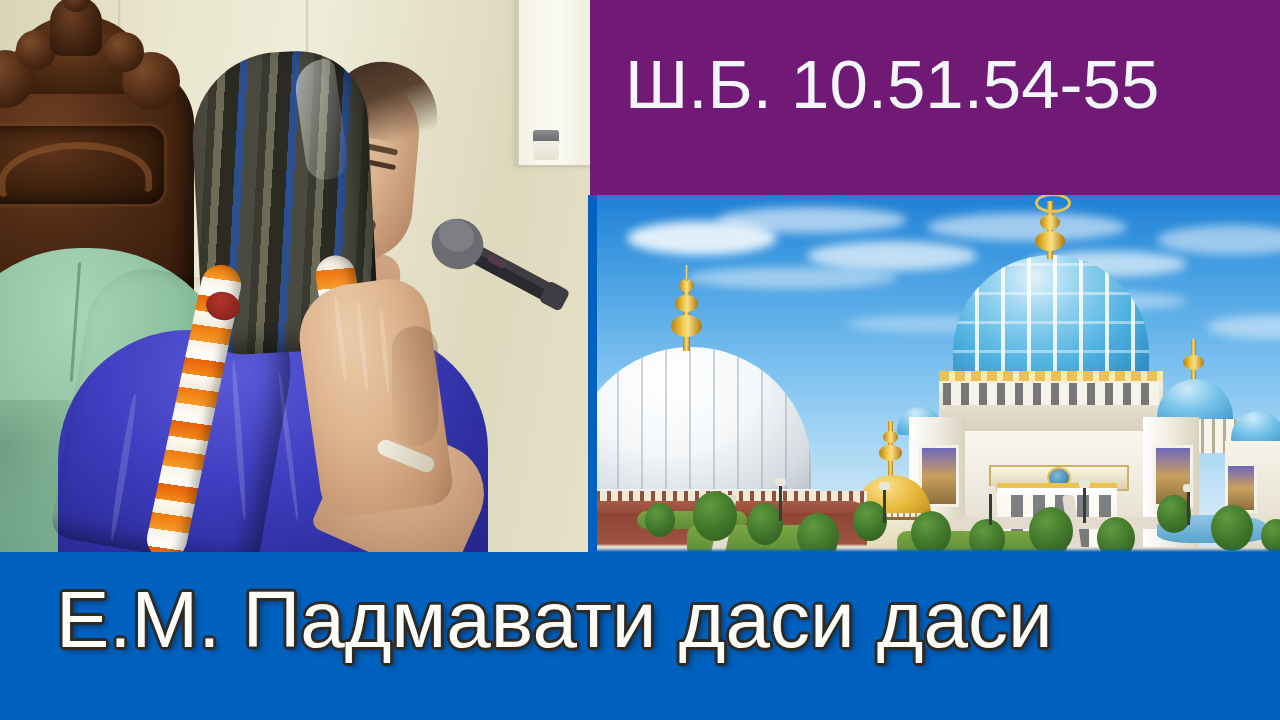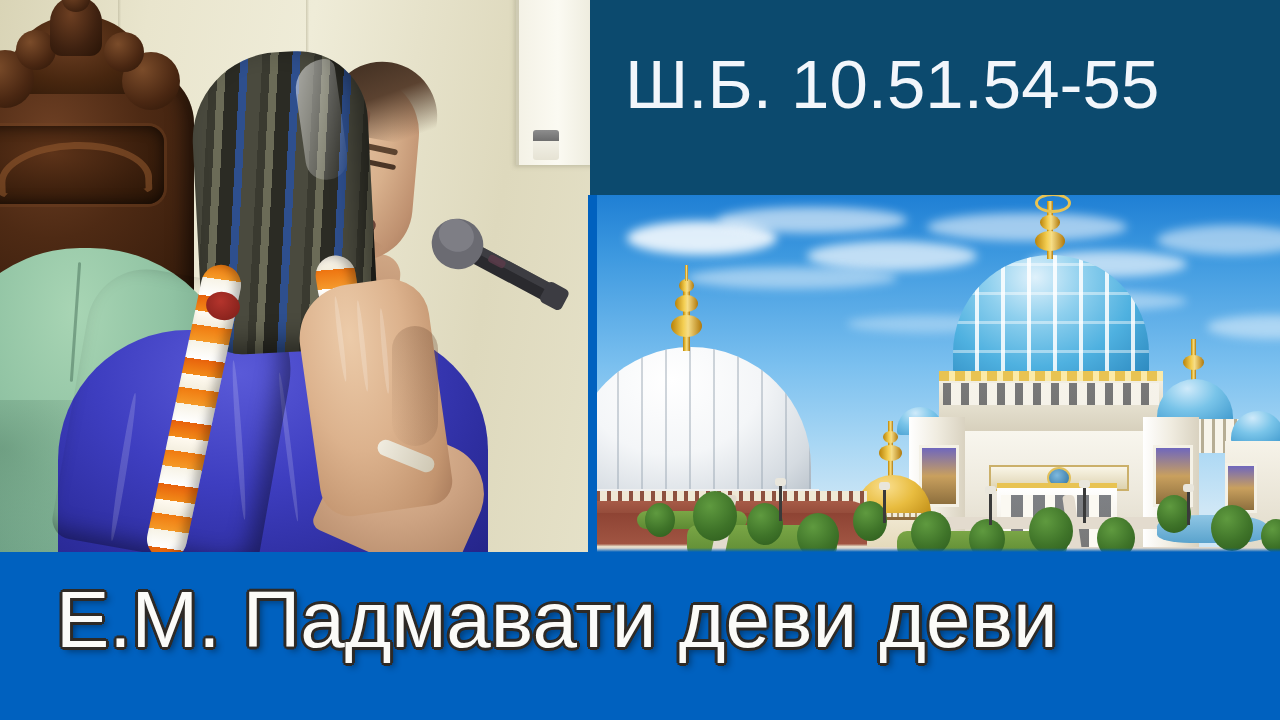--- a/index.html
+++ b/index.html
@@ -339,21 +339,21 @@
     background: radial-gradient(circle at 40% 35%, #b4342c, #7a1d18);
     border-radius: 50%;
     transform: rotate(12deg);
   }
 
   
   #title-panel {
     position: absolute;
     left: 590px; top: 0;
     width: 690px; height: 195px;
-    background: #0c4a6e;
+    background: #701a75;
   }
   #title-text {
     position: absolute;
     left: 35px; top: 50px;
     width: 640px;
     color: #f2f6fb;
     font-size: 69px;
     font-weight: 400;
     letter-spacing: 0px;
     line-height: 1;
@@ -826,16 +826,16 @@
     <div class="lamp" style="left:182px;top:290px;height:36px"></div>
     <div class="lamp" style="left:286px;top:294px;height:34px"></div>
     <div class="lamp" style="left:392px;top:298px;height:32px"></div>
     <div class="lamp" style="left:486px;top:292px;height:36px"></div>
     <div class="lamp" style="left:590px;top:296px;height:34px"></div>
 
     <div class="temple-bottom-fade"></div>
   </div>
 
   <div id="bottom-banner">
-    <div id="speaker-name">Е.М. Падмавати деви деви</div>
+    <div id="speaker-name">Е.М. Падмавати даси даси</div>
   </div>
 
 </div>
 
 </body></html>

